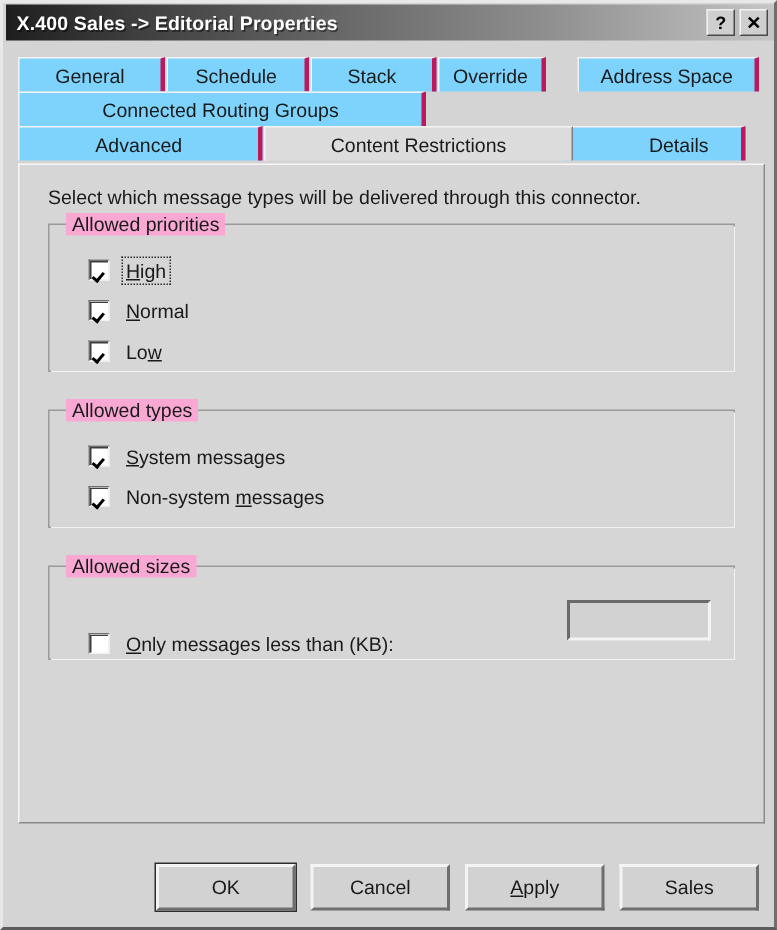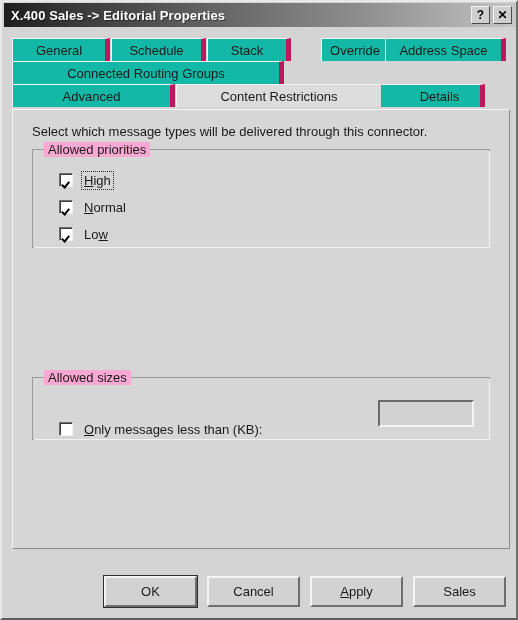--- a/index.html
+++ b/index.html
@@ -76,24 +76,24 @@
     width: 498px;
   }
   .tabrow {
     position: relative;
     height: 23px;
   }
   .tab {
     position: absolute;
     top: 0;
     height: 23px;
-    background: #14b8a6;
+    background: #7dd3fc;
     border-top: 1px solid #f4f4f4;
     border-left: 1px solid #f4f4f4;
-    border-right: 5px solid #be185d;
+    border-right: 3px solid #be185d;
     box-sizing: border-box;
     display: flex;
     align-items: center;
     justify-content: center;
     font-size: 13px;
     color: #1a1a1a;
     white-space: nowrap;
   }
   .tab.active {
     background: #dcdcdc;
@@ -240,32 +240,32 @@
       <div class="sysbtn">✕</div>
     </div>
   </div>
 
   <div id="tabstrip">
 
     <div class="tabrow">
       <div class="tab" style="left:0px;width:98px;">General</div>
       <div class="tab" style="left:99px;width:95px;">Schedule</div>
       <div class="tab" style="left:195px;width:84px;">Stack</div>
-      <div class="tab" style="left:280px;width:72px;margin-left:29px;">Override</div>
+      <div class="tab" style="left:280px;width:72px;">Override</div>
       <div class="tab" style="left:373px;width:121px;">Address Space</div>
     </div>
 
     <div class="tabrow">
       <div class="tab" style="left:0px;width:272px;">Connected Routing Groups</div>
     </div>
 
     <div class="tabrow">
       <div class="tab" style="left:0px;width:163px;">Advanced</div>
       <div class="tab active" style="left:164px;width:206px;">Content Restrictions</div>
-      <div class="tab" style="left:350px;width:123px;padding-left:36px;">Details</div>
+      <div class="tab" style="left:362px;width:123px;padding-left:36px;">Details</div>
     </div>
 
   </div>
 
   <div id="panel">
 
     <div id="intro">Select which message types will be delivered through this connector.</div>
 
     <div class="group" style="left:19px; top:39px; width:458px; height:99px;">
       <span class="group-title">Allowed priorities</span>
@@ -279,20 +279,33 @@
         <span class="cbox checked"></span>
         <span class="cblabel"><span class="acc">N</span><span>ormal</span></span>
       </div>
 
       <div class="cbrow" style="left:26px; top:76px;align-items:center;">
         <span class="cbox checked"></span>
         <span class="cblabel"><span>Lo</span><span class="acc">w</span></span>
       </div>
     </div>
 
+    <div class="group" style="left:19px; top:163px; width:458px; height:79px;">
+      <span class="group-title">Allowed types</span>
+
+      <div class="cbrow" style="left:26px; top:22px;">
+        <span class="cbox checked"></span>
+        <span class="cblabel"><span class="acc">S</span><span>ystem messages</span></span>
+      </div>
+
+      <div class="cbrow" style="left:26px; top:49px;">
+        <span class="cbox checked"></span>
+        <span class="cblabel"><span>Non-system </span><span class="acc">m</span><span>essages</span></span>
+      </div>
+    </div>
 
     <div class="group" style="left:19px; top:267px; width:458px; height:63px;">
       <span class="group-title">Allowed sizes</span>
 
       <div class="cbrow" style="left:26px; top:43px;">
         <span class="cbox"></span>
         <span class="cblabel"><span class="acc">O</span><span>nly messages less than (KB):</span></span>
       </div>
 
       <input id="size-input" type="text" value="" style="">

